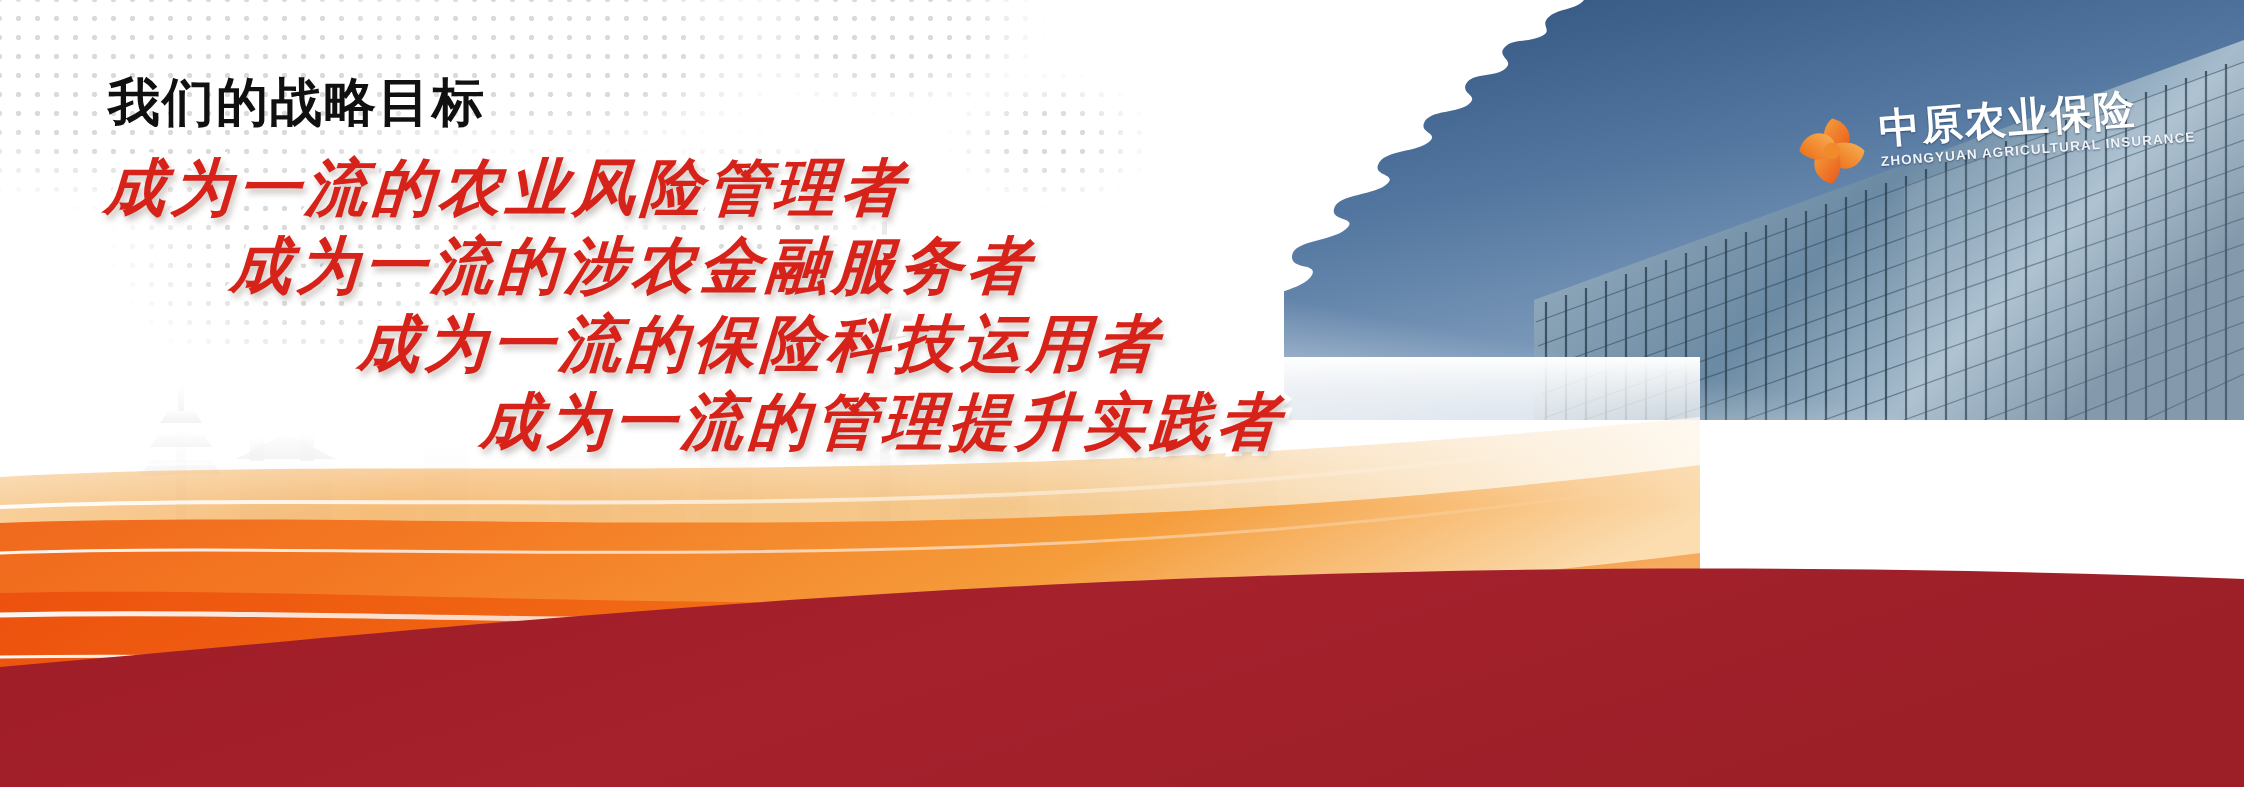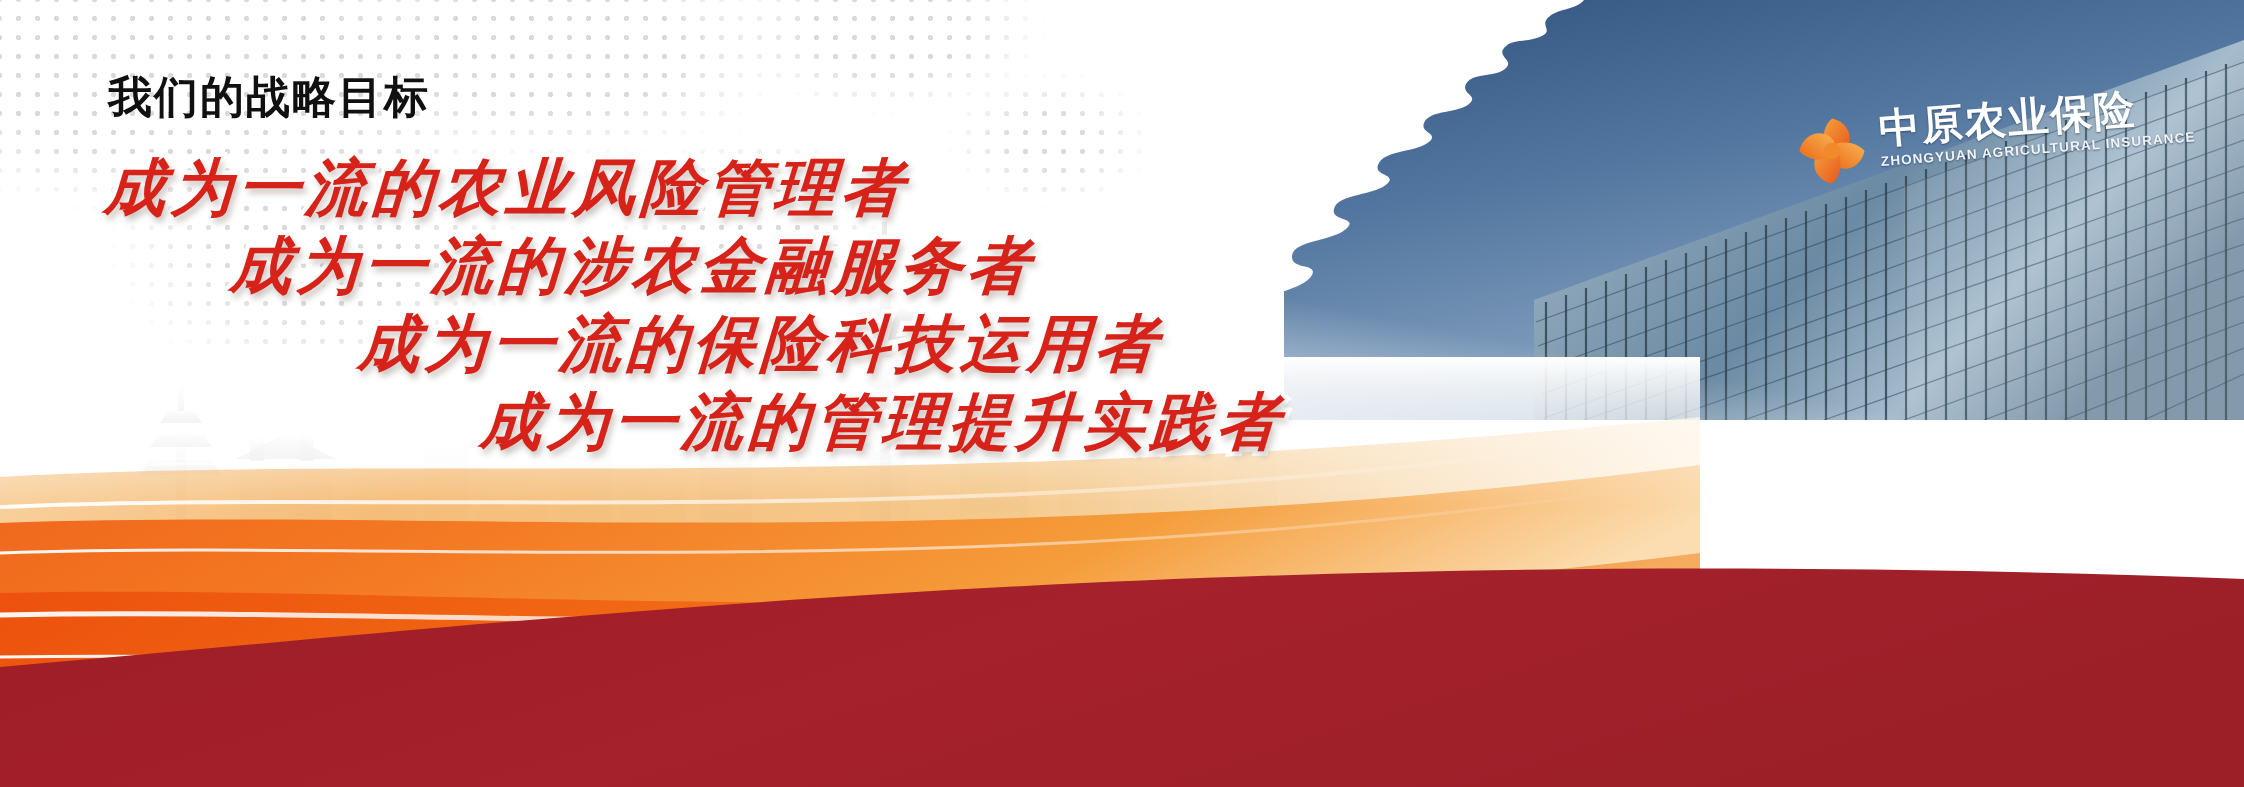--- a/index.html
+++ b/index.html
@@ -51,21 +51,21 @@
   .ribbons{position:absolute;left:0;bottom:0;width:1700px;height:430px;}
 
   
   .redband{position:absolute;left:0;bottom:0;width:2244px;height:260px;}
 
   
   .textwrap{position:absolute;left:0;top:0;width:1450px;height:620px;}
 
   .heading{
     position:absolute;left:108px;top:68px;
-    font-size:44px;font-weight:700;color:#101010;
+    font-size:52px;font-weight:700;color:#101010;
     letter-spacing:2px;
     font-family:"DejaVu Sans","Liberation Sans",sans-serif;
     white-space:nowrap;
   }
 
   .slogans{position:absolute;left:0;top:140px;width:1400px;}
   .slogan{
     position:absolute;white-space:nowrap;
     font-family:"DejaVu Serif","Liberation Serif",serif;
     font-weight:700;font-style:italic;

